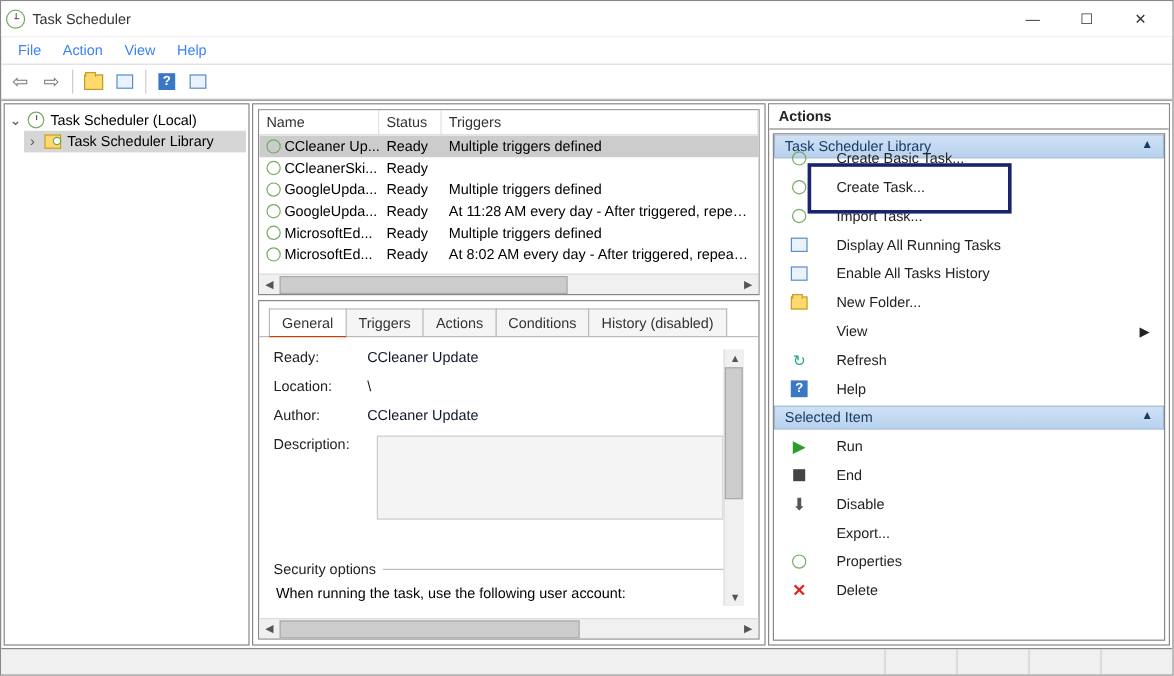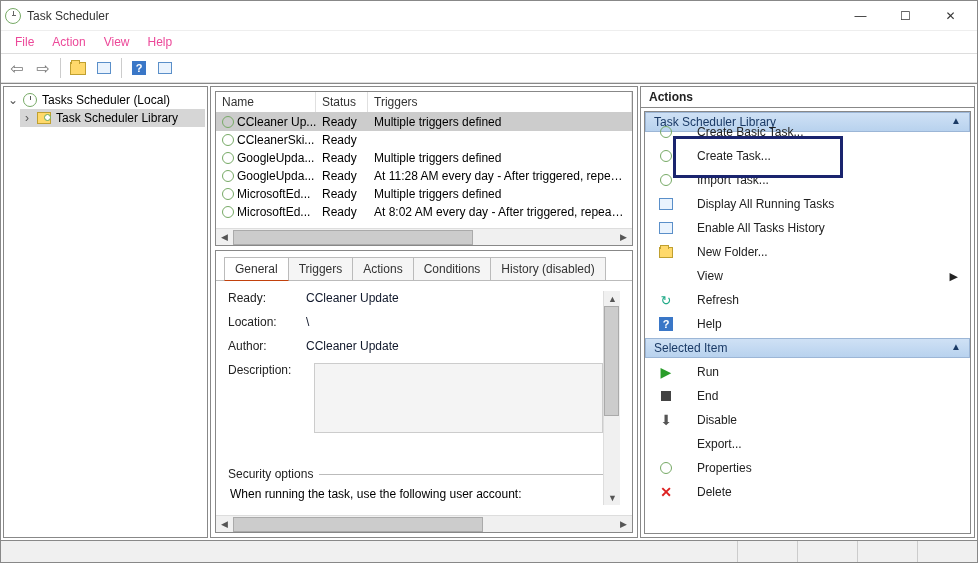--- a/index.html
+++ b/index.html
@@ -4,21 +4,21 @@
 <style>
 * { box-sizing: border-box; margin: 0; padding: 0; font-family: "Segoe UI", Tahoma, sans-serif; font-size: 12px; }
 body { background: #fff; width: 978px; height: 563px; display: flex; flex-direction: column; border: 1px solid #888; overflow: hidden; }
 .titlebar { height: 30px; background: #fff; display: flex; align-items: center; padding: 0 4px; border-bottom: 1px solid #eee; }
 .titlebar .app-icon { width: 16px; height: 16px; border-radius: 50%; border: 1.3px solid #7a6; position: relative; margin-right: 6px; }
 .titlebar .app-icon::before { content:""; position:absolute; width:4px; height:1px; background:#666; top:6px; left:6px; }
 .titlebar .app-icon::after { content:""; position:absolute; width:1px; height:5px; background:#666; top:2px; left:7px; }
 .titlebar .title { flex: 1; color: #333; }
 .titlebar .win-btn { width: 45px; height: 28px; display:flex; align-items:center; justify-content:center; color:#333; background:transparent; border:none; }
 .menubar { height: 22px; display: flex; align-items: center; padding: 0 6px; gap: 2px; }
-.menubar .menu { padding: 2px 8px; color: #ec4899; }
+.menubar .menu { padding: 2px 8px; color: #3b82f6; }
 .toolbar { height: 30px; border-top: 1px solid #ddd; border-bottom: 1px solid #ddd; display:flex; align-items:center; padding: 0 4px; gap: 2px; }
 .toolbar .tbtn { width: 24px; height: 24px; display:flex; align-items:center; justify-content:center; border:1px solid transparent; }
 .toolbar .sep { width: 1px; height: 20px; background: #ccc; margin: 0 3px; }
 .arrow { font-size: 16px; color: #777; }
 .ico-folder { width:16px; height:13px; background:#ffd96b; border:1px solid #c0a030; position:relative; }
 .ico-folder::before { content:""; position:absolute; top:-3px; left:0; width:7px; height:3px; background:#ffd96b; border:1px solid #c0a030; border-bottom:none; }
 .ico-box { width:14px; height:12px; border:1px solid #5a8fc9; background:#eaf3fd; }
 .ico-q { width:14px; height:14px; background:#3a77c7; color:#fff; display:flex; align-items:center; justify-content:center; font-weight:bold; font-size:11px; }
 
 .workspace { flex:1; display:flex; border-top: 1px solid #888; overflow:hidden; }
@@ -134,21 +134,21 @@
 
 <div class="workspace">
 
   <div class="pane tree-pane">
     <div class="tree">
       <div class="tree-row">
         <span class="exp">⌄</span>
         <span class="tree-icon">
             <span class="clock-ico"></span>
           </span>
-        <span>Tasks Scheduler (Local)</span>
+        <span>Task Scheduler (Local)</span>
       </div>
       <div class="tree-row sel" style="margin-left:14px">
         <span class="exp">›</span>
         <span class="tree-icon">
             <span class="lib-ico"></span>
           </span>
         <span>Task Scheduler Library</span>
       </div>
     </div>
   </div>

